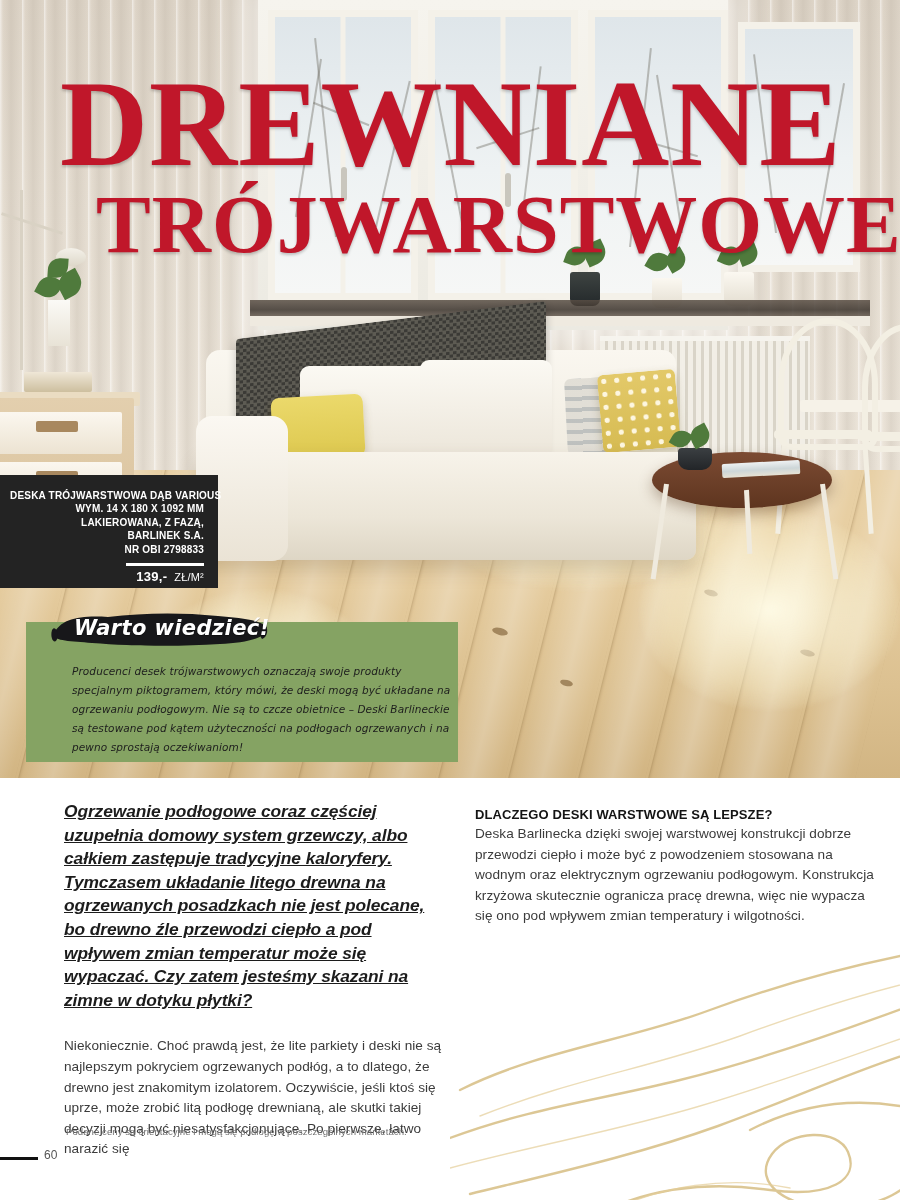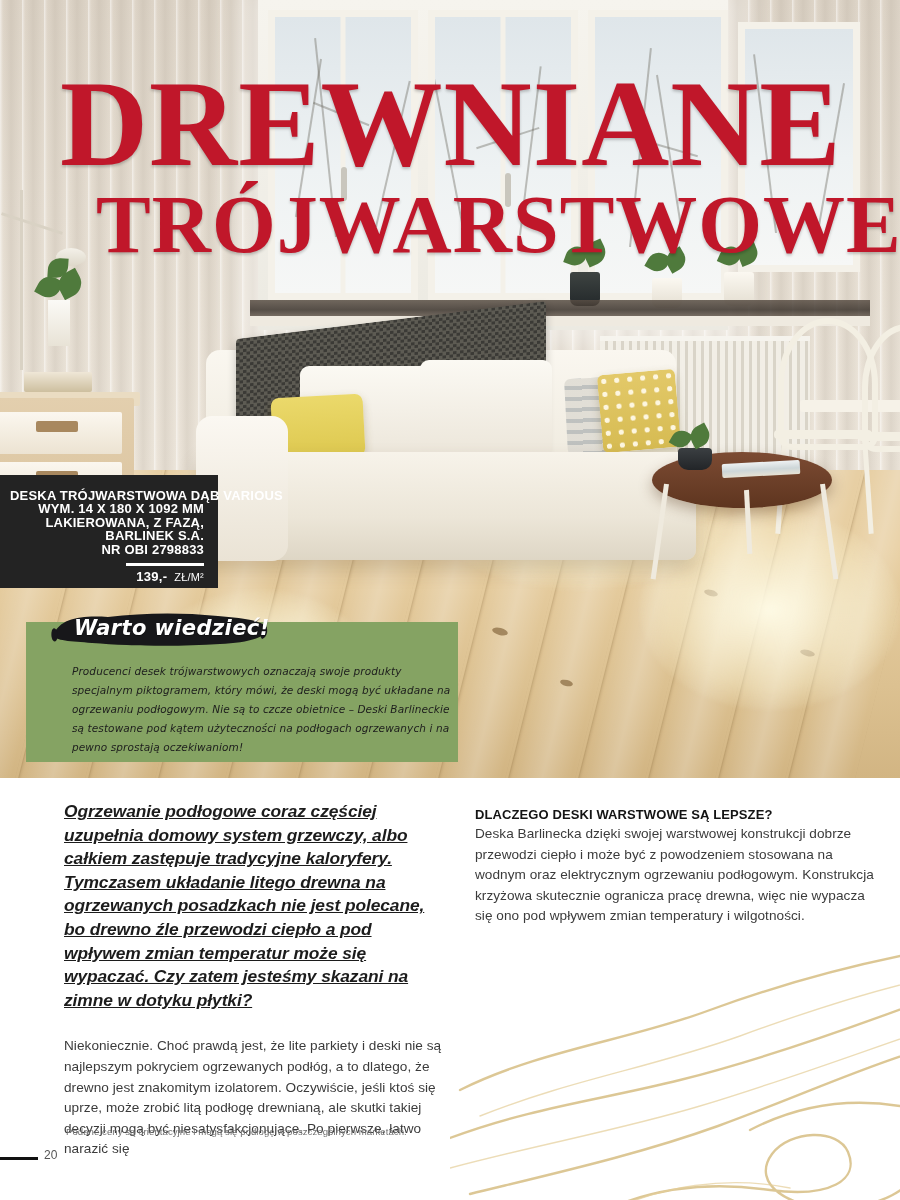--- a/index.html
+++ b/index.html
@@ -236,21 +236,21 @@
   
   .prod-box{
     position:absolute;left:0;top:475px;width:218px;height:113px;
     background:#232323;z-index:7;
     color:#ffffff;
     padding:14px 14px 10px 10px;
     box-sizing:border-box;
     text-align:right;
   }
   .prod-line{
-    font-size:13px;line-height:13.4px;letter-spacing:.2px;
+    font-size:10px;line-height:13.4px;letter-spacing:.2px;
     font-weight:700;
     white-space:nowrap;
   }
   .prod-rule{
     margin:7px 0 3px auto;width:78px;height:2.5px;background:#ffffff;
   }
   .price-row{display:flex;justify-content:flex-end;align-items:baseline;gap:7px;}
   .price{font-size:13px;font-weight:700;letter-spacing:.3px;}
   .price-unit{font-size:11px;font-weight:400;letter-spacing:.2px;}
 
@@ -517,13 +517,13 @@
   <div class="col col-right">
     <h2 class="sub-head mt6">DLACZEGO DESKI WARSTWOWE SĄ LEPSZE?</h2>
     <p class="body-p tight">Deska Barlinecka dzięki swojej warstwowej konstrukcji dobrze przewodzi ciepło i może być z powodzeniem stosowana na wodnym oraz elektrycznym ogrzewaniu podłogowym. Konstrukcja krzyżowa skutecznie ogranicza pracę drewna, więc nie wypacza się ono pod wpływem zmian temperatury i wilgotności.</p>
   </div>
 
 </div>
 
 <div class="hairline"></div>
 <div class="disclaimer">Podane ceny są orientacyjne i mogą się podłogę w poszczególnych marketach.</div>
 <div class="pagebar"></div>
-<div class="pagenum">20</div>
+<div class="pagenum">60</div>
 
 </body></html>

